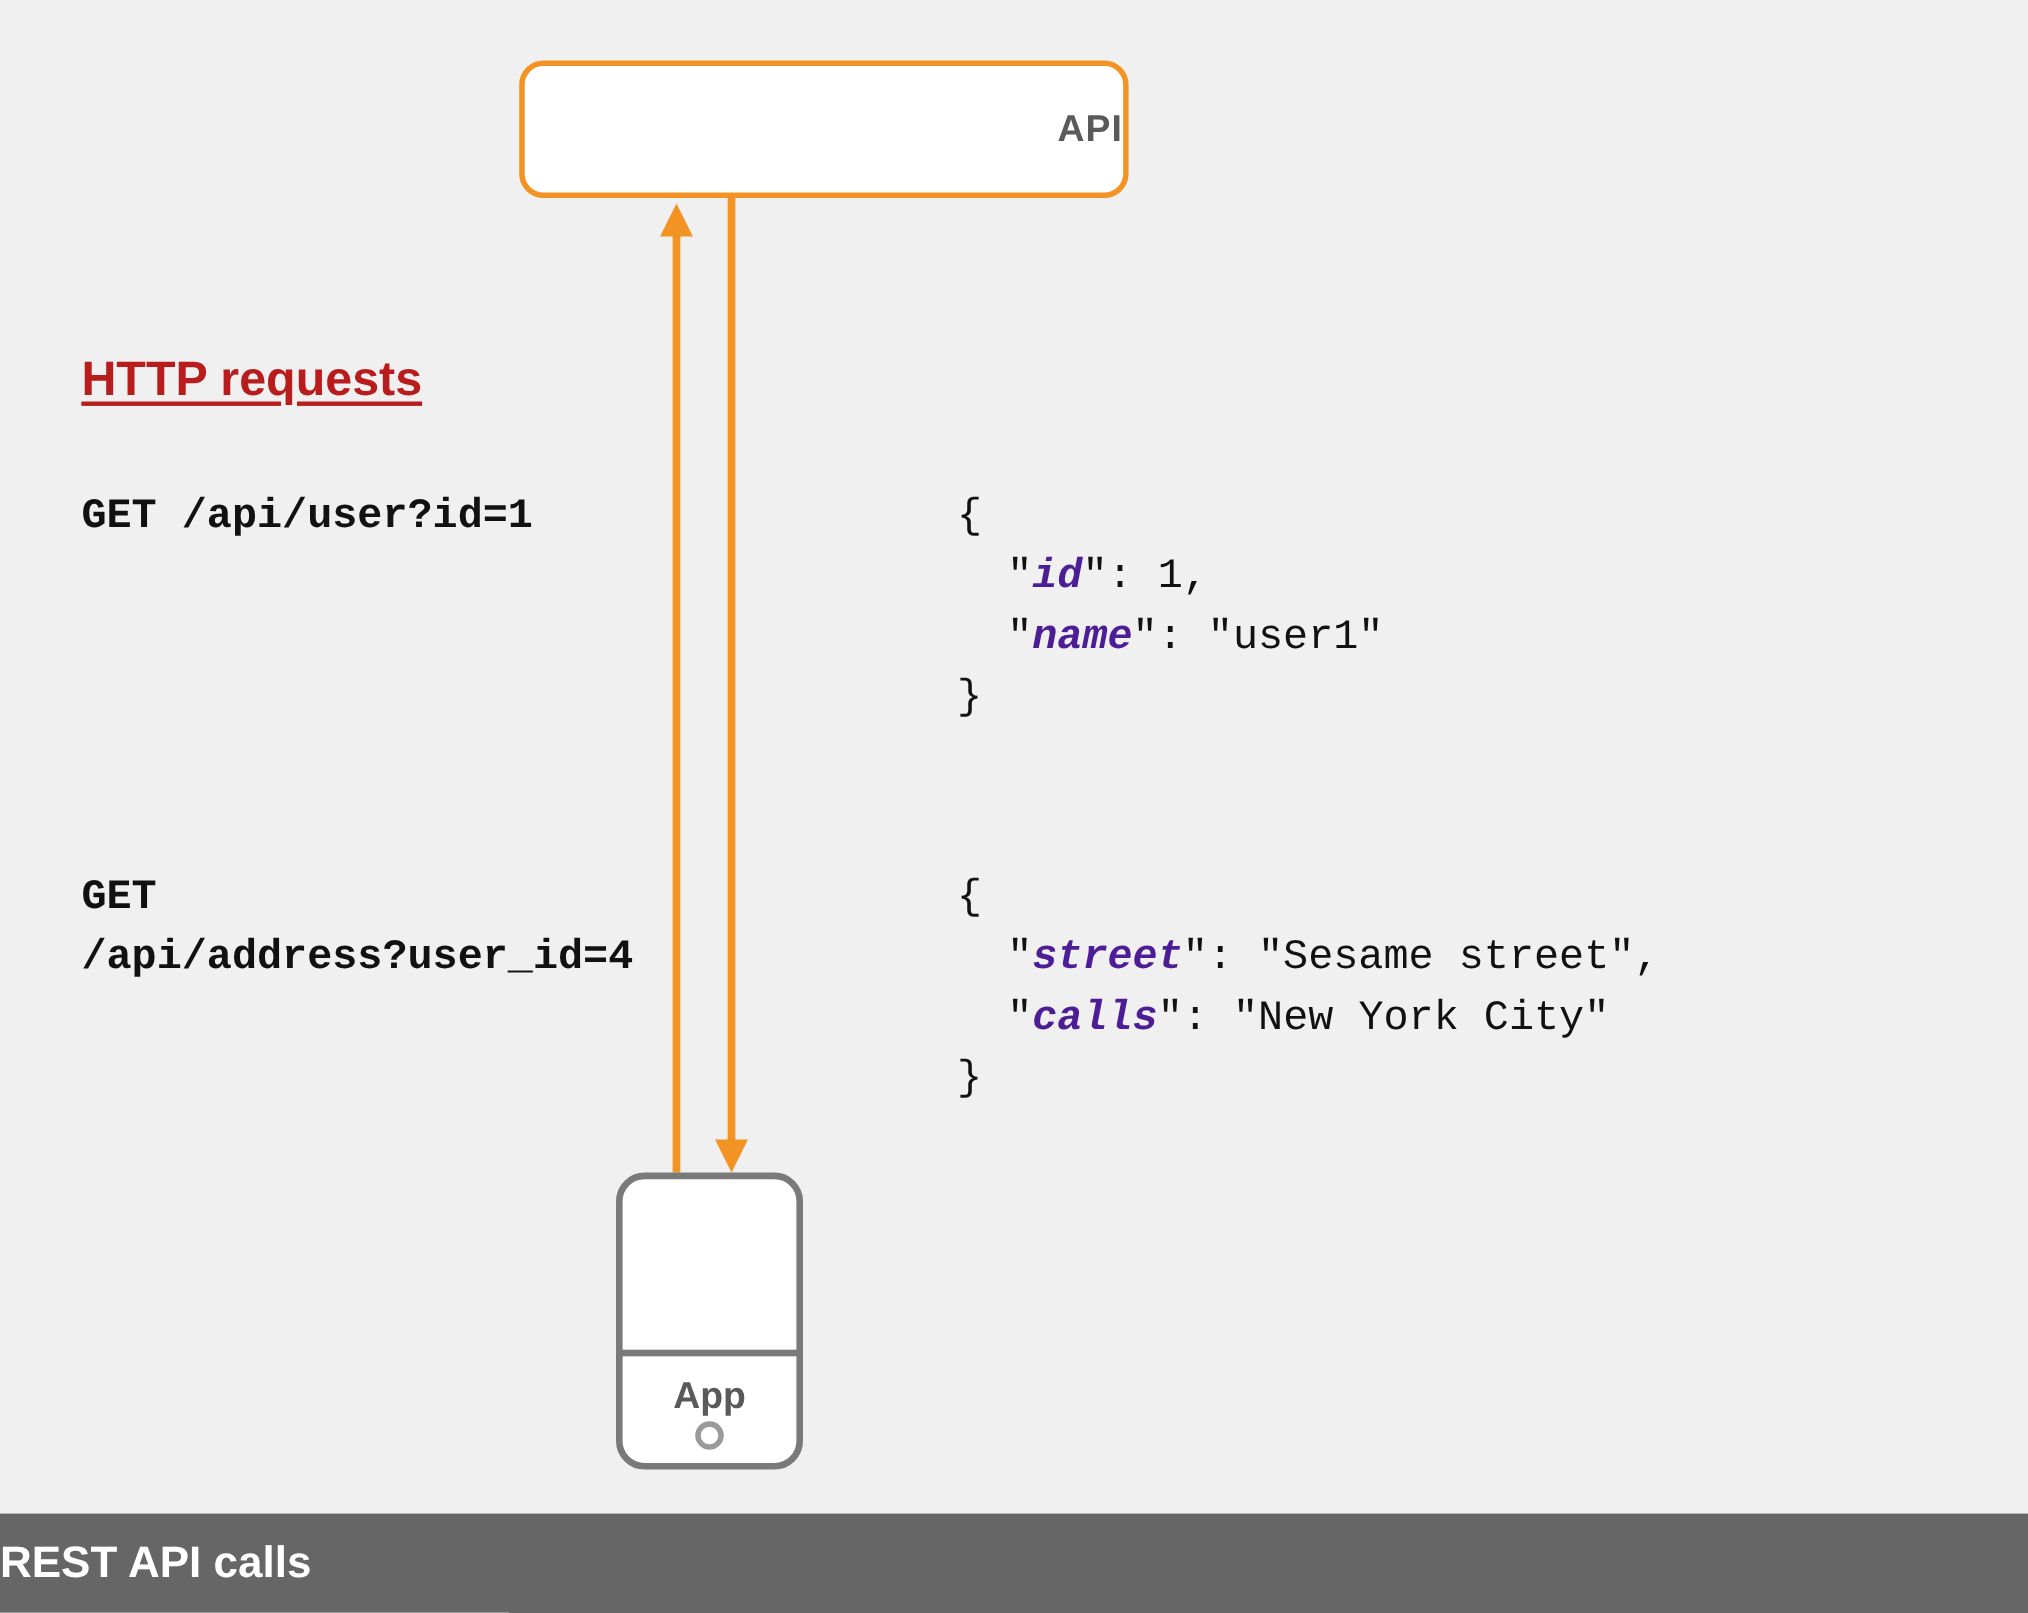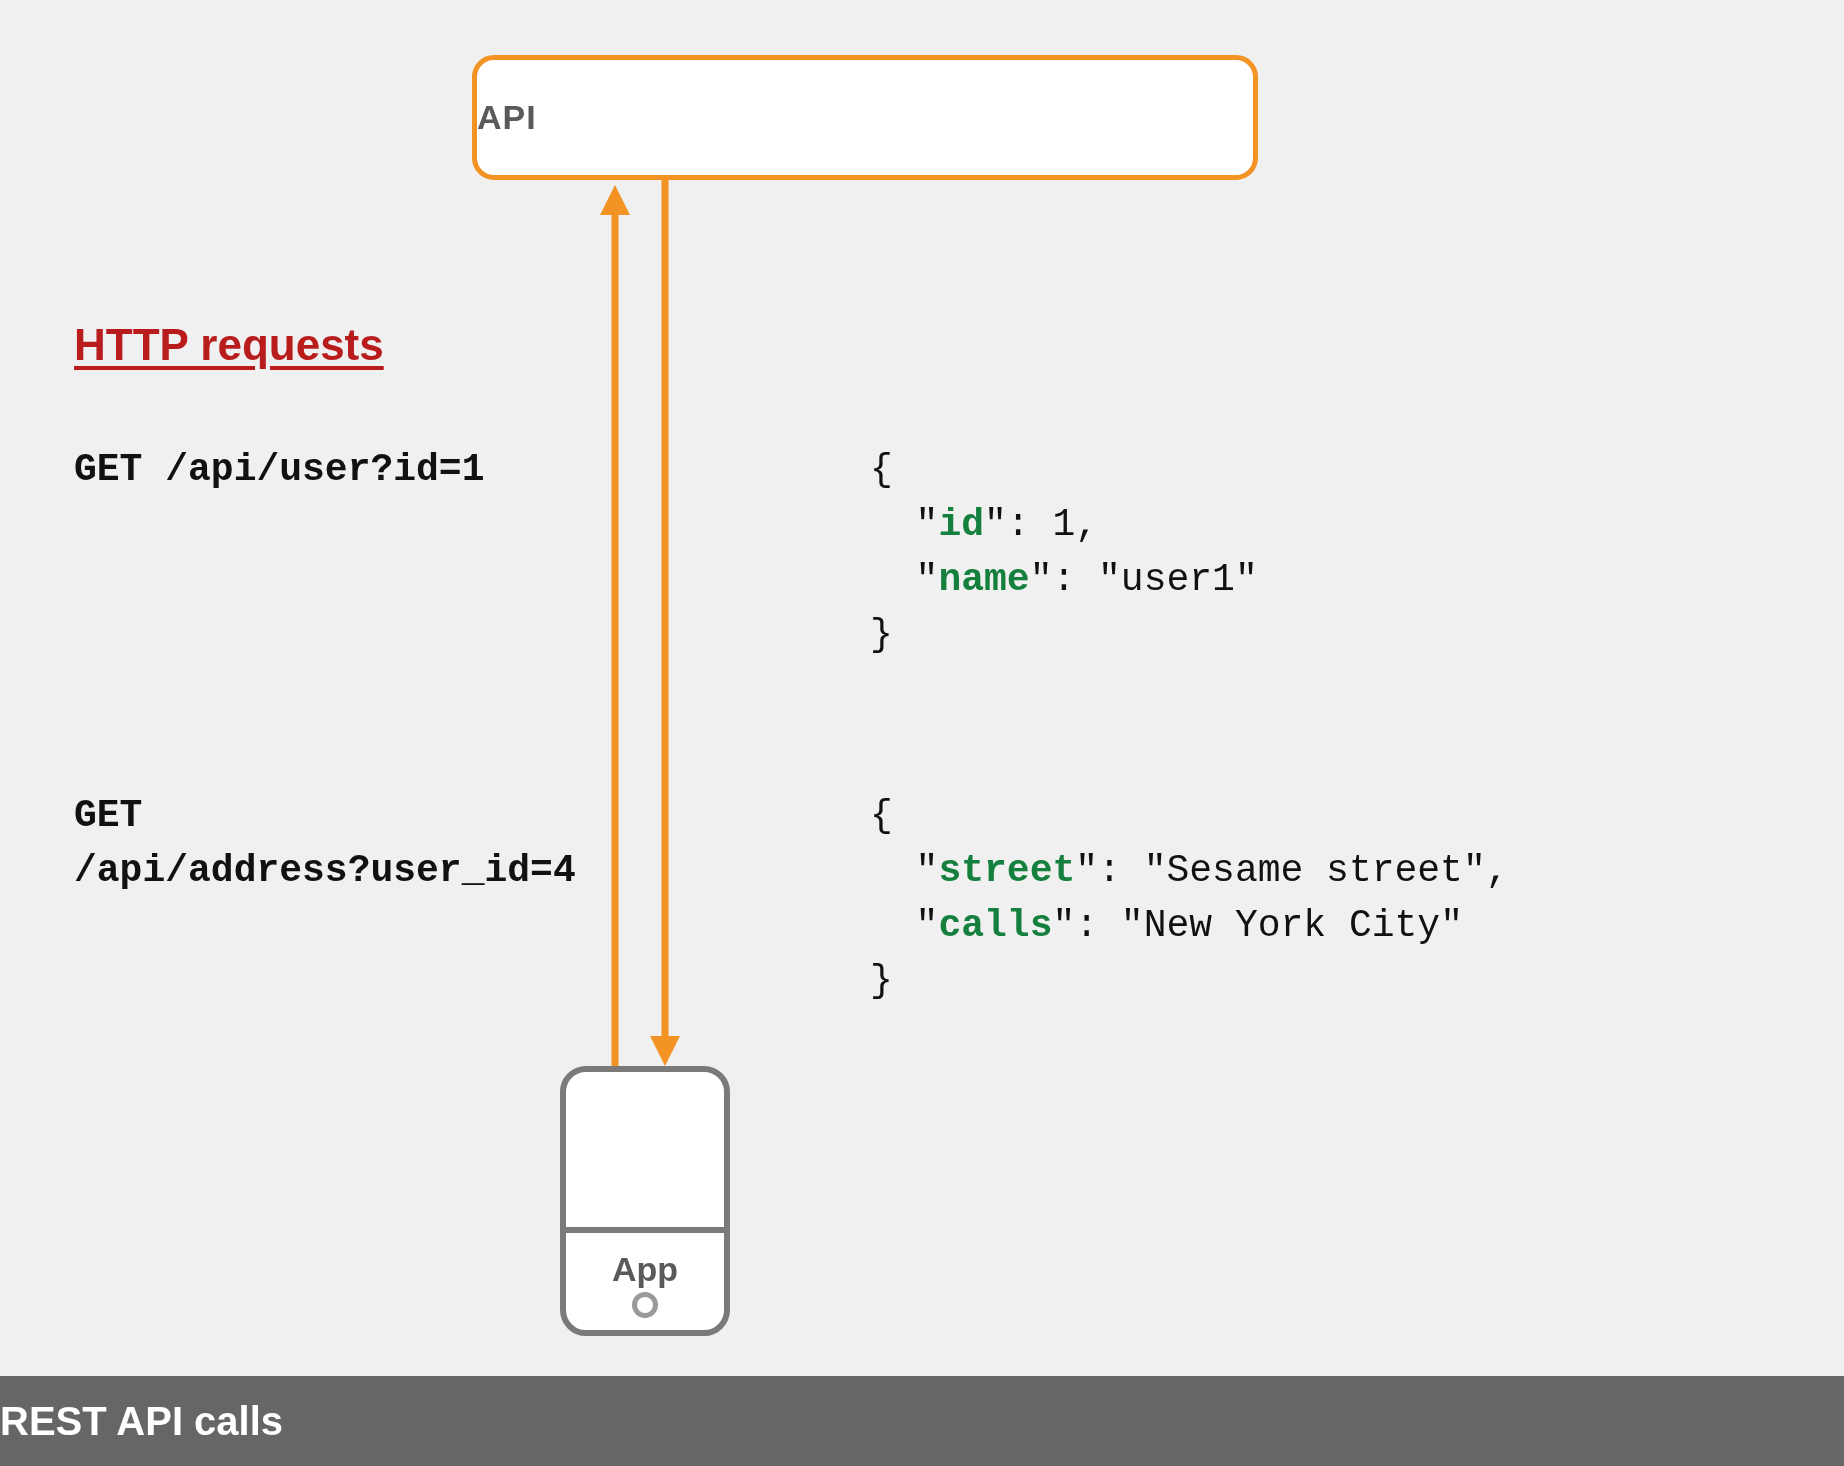--- a/index.html
+++ b/index.html
@@ -12,28 +12,28 @@
     overflow: hidden;
   }
   .canvas {
     position: absolute;
     inset: 0;
   }
   .api-box {
     position: absolute;
     top: 55px;
     left: 472px;
-    width: 786px;
+    width: 554px;
     height: 125px;
     background: #ffffff;
     border: 5px solid #f39324;
     border-radius: 22px;
     display: flex;
     align-items: center;
-    justify-content: flex-start;
+    justify-content: flex-end;
   }
   .api-label {
     color: #5a5a5a;
     font-weight: 700;
     font-size: 34px;
     letter-spacing: 1px;
   }
   .phone {
     position: absolute;
     top: 1066px;
@@ -97,21 +97,21 @@
     font-weight: 700;
     color: #111;
     line-height: 1.45;
     white-space: pre;
     position: absolute;
   }
   .code.req1 { top: 442px; left: 74px; text-align: center; }
   .code.req2 { top: 788px; left: 74px; }
   .code.resp1 { top: 442px; left: 870px; font-weight: 400; }
   .code.resp2 { top: 788px; left: 870px; font-weight: 400; }
-  .key { color: #15803d; font-weight: 700; }
+  .key { color: #4c1d95; font-weight: 700; font-style: italic; }
 
   .footer {
     position: absolute;
     bottom: 0;
     left: 0;
     right: 0;
     height: 90px;
     background: #666666;
     color: #ffffff;
     display: flex;

